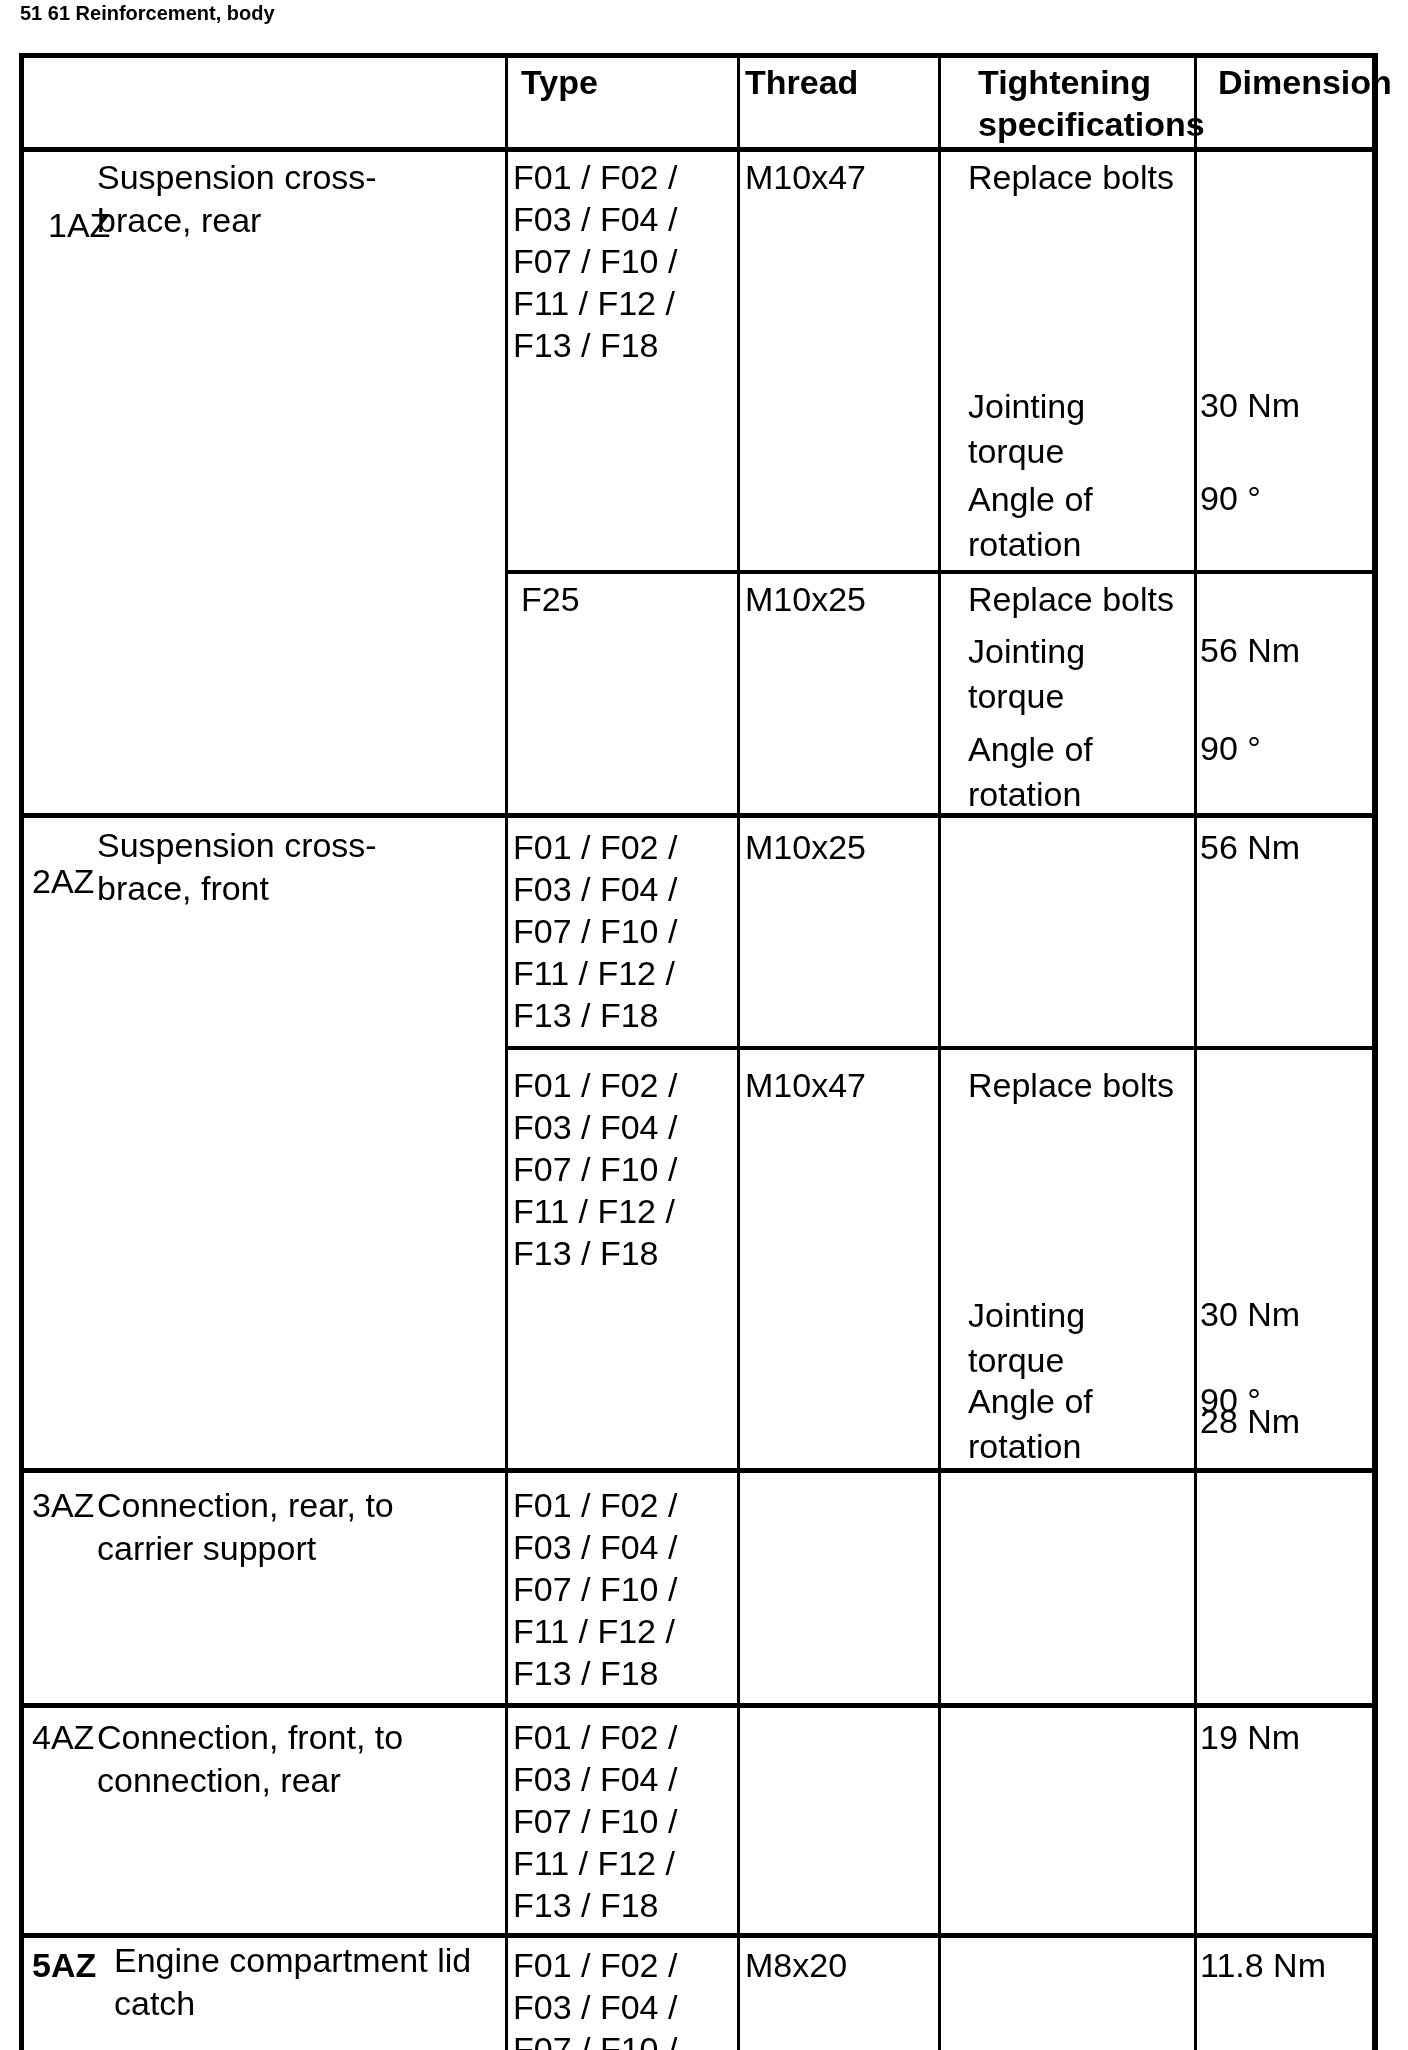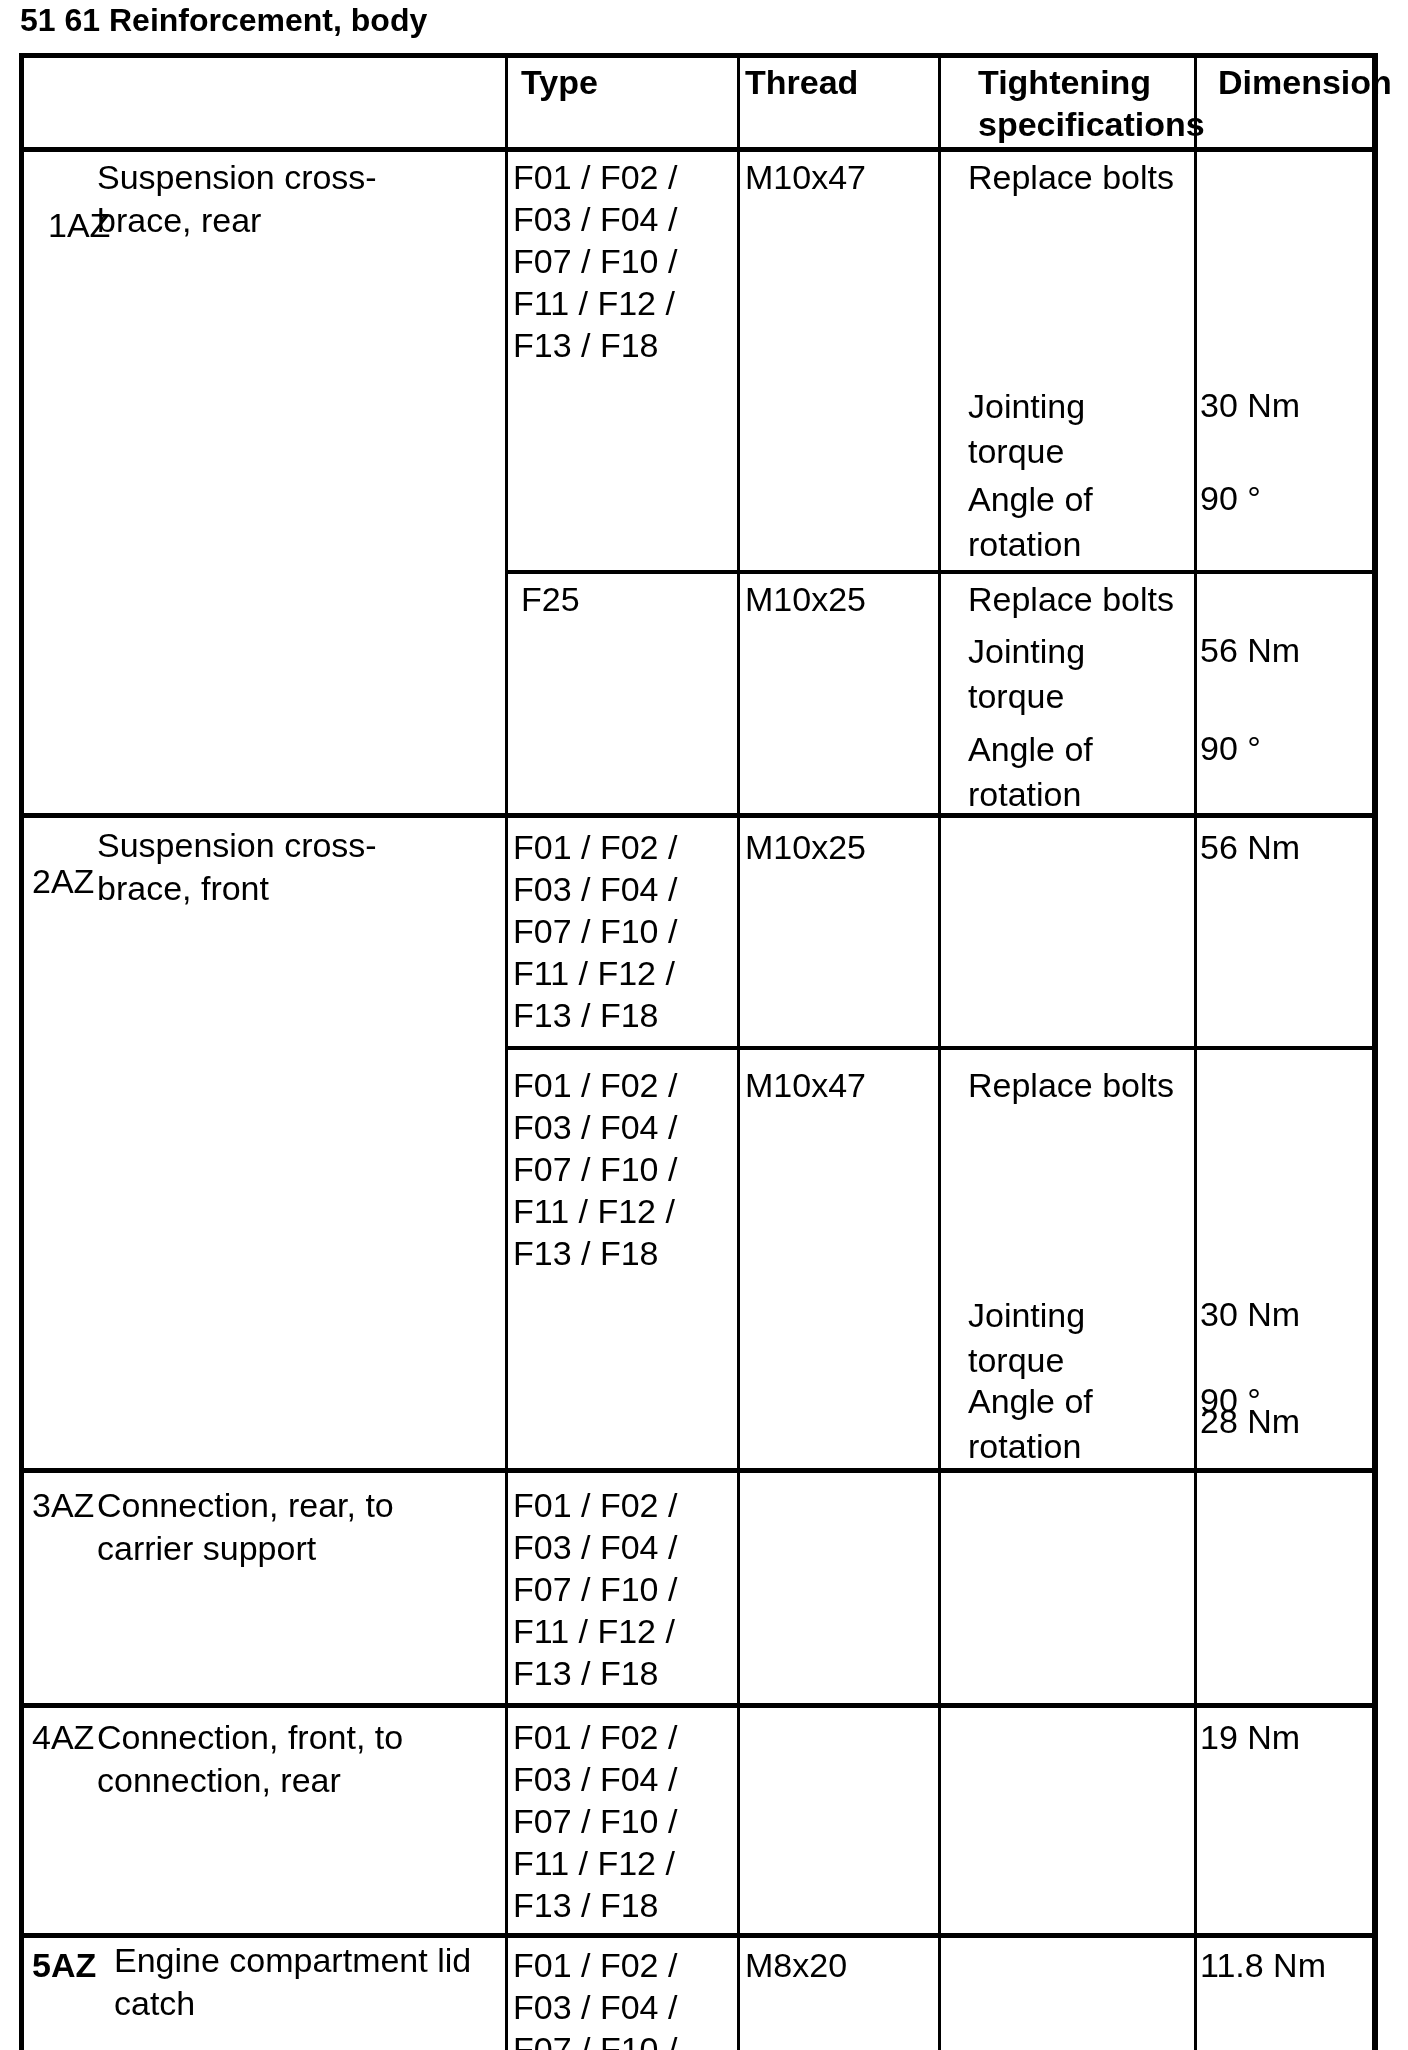--- a/index.html
+++ b/index.html
@@ -9,21 +9,21 @@
     height: 2050px;
     overflow: hidden;
     background: #ffffff;
     color: #000000;
     font-family: "Liberation Sans", sans-serif;
   }
   .page-title {
     position: absolute;
     left: 20px;
     top: 2px;
-    font-size: 32px;
+    font-size: 20px;
     font-weight: bold;
     letter-spacing: 0px;
     white-space: nowrap;
   }
   
   .vl, .hl { position: absolute; background: #000000; }
   
   .t {
     position: absolute;
     font-size: 34px;

